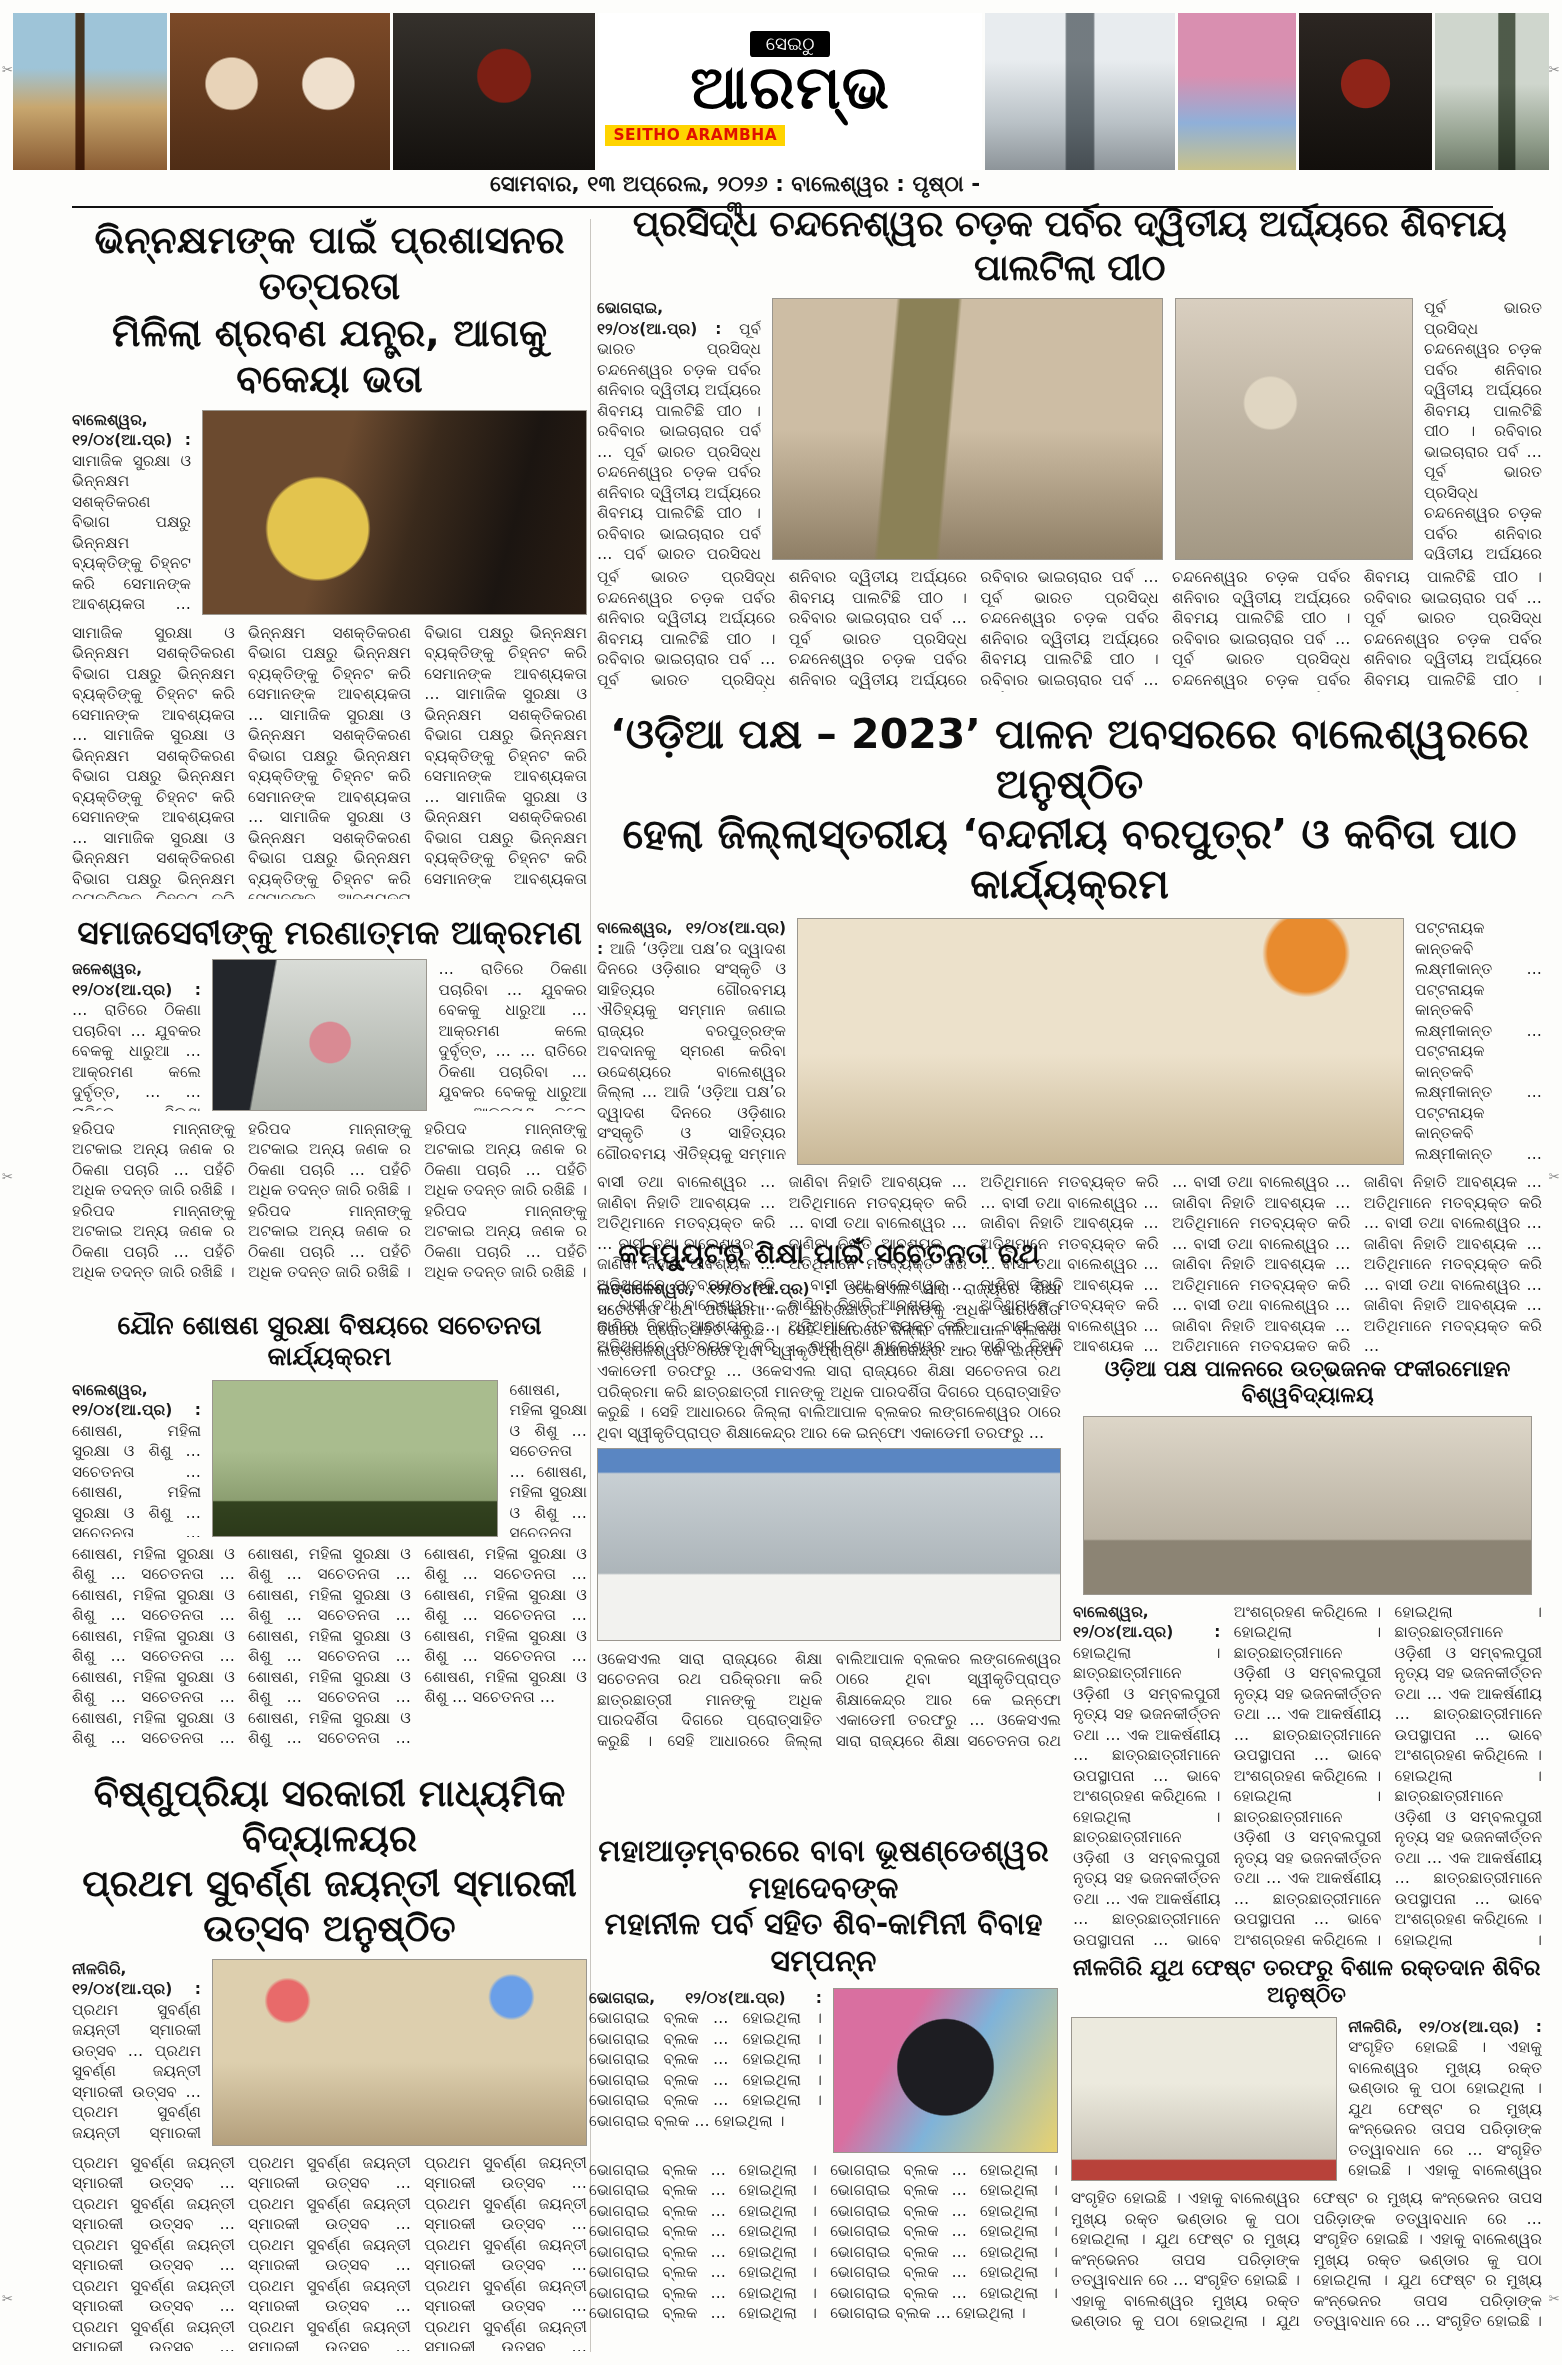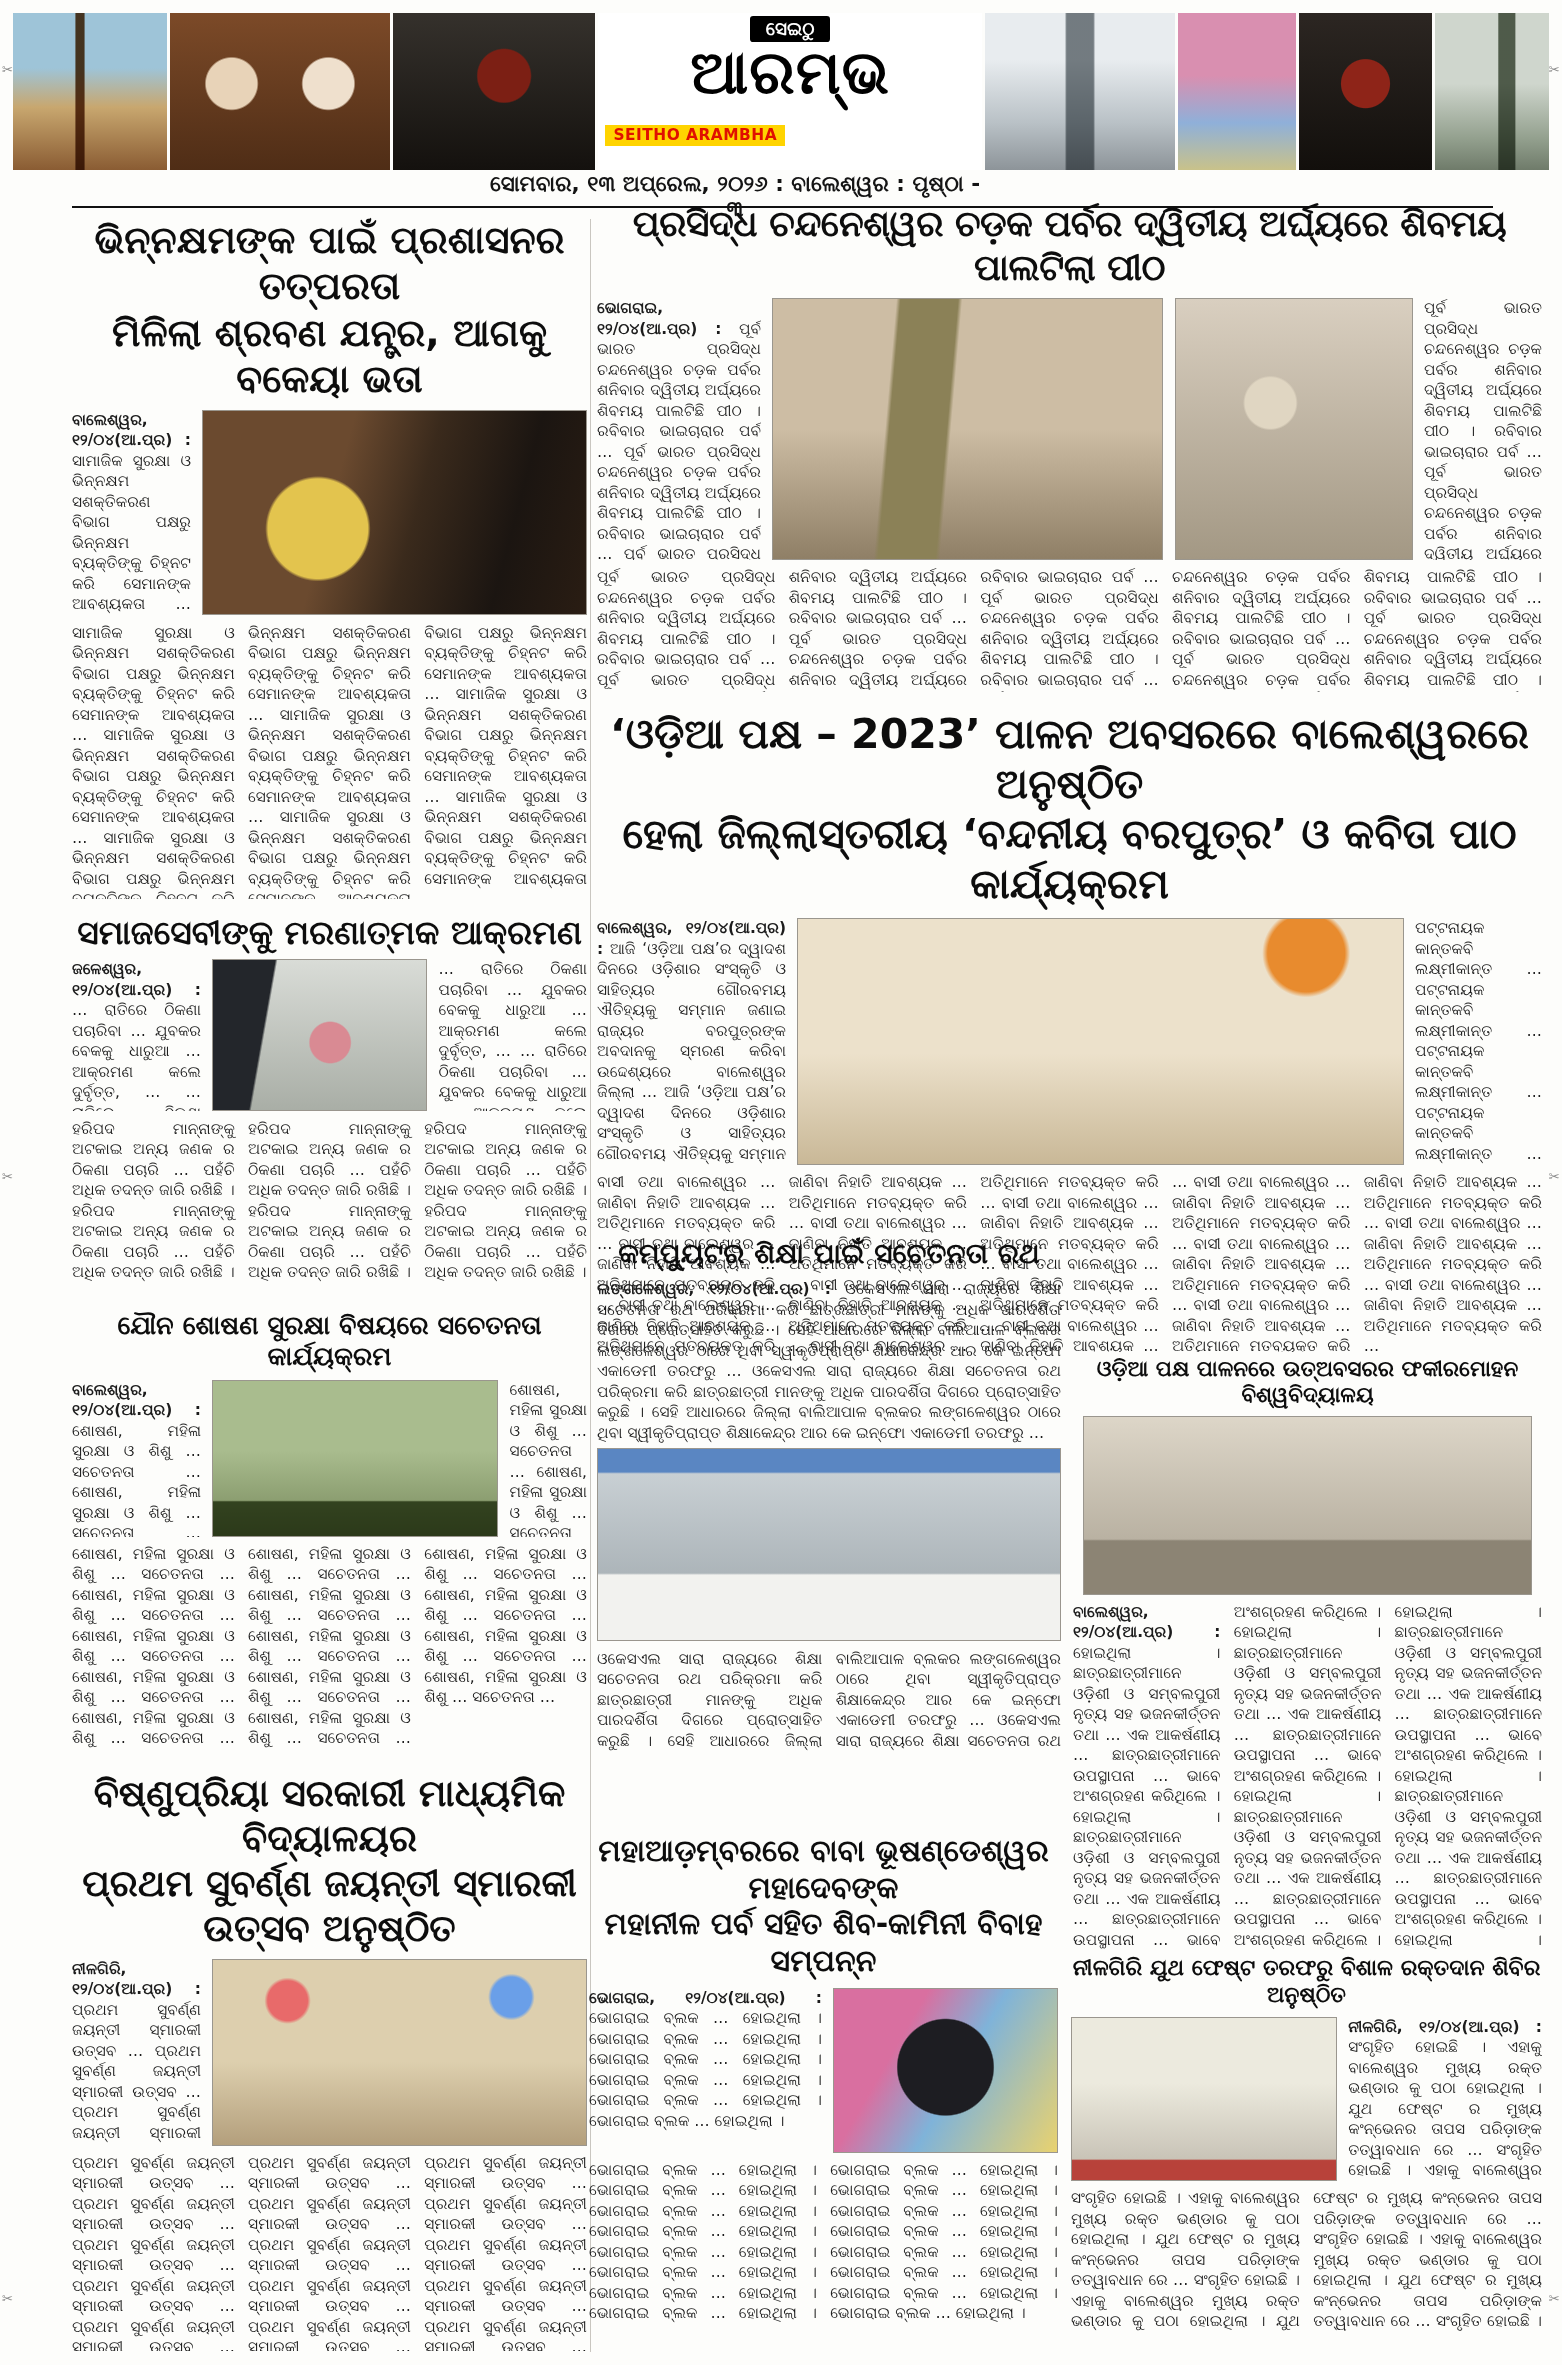--- a/index.html
+++ b/index.html
@@ -20,22 +20,22 @@
       linear-gradient(180deg,#35312c,#14110e);}
   .seg-masthead{width:384px;background:#ffffff;position:relative;text-align:center;}
   .seg-temple1{width:190px;background:linear-gradient(180deg,#e8ecef 0 30%,#b9c1c6 70%,#8d9499 100%),
       linear-gradient(90deg,transparent 0 42%,#7e8589 43% 57%,transparent 58%);background-blend-mode:multiply;}
   .seg-temple2{width:118px;background:linear-gradient(180deg,#d98fb0 0 40%,#8fb0d9 70%,#c9c28a 100%);}
   .seg-deity{width:133px;background:
       radial-gradient(circle at 50% 45%,#8e2418 0 22%,transparent 23%),
       linear-gradient(180deg,#2c2622,#120f0c);}
   .seg-temple3{flex:1;background:linear-gradient(180deg,#cfd6cd 0 45%,#93a08e 80%,#6f7b6a 100%),
       linear-gradient(90deg,transparent 0 55%,#616c5c 56% 70%,transparent 71%);background-blend-mode:multiply;}
-  .motto{display:inline-block;margin-top:3px;background:#000;color:#fff;
-         font-size:18.4px;font-weight:bold;padding:2px 15.4px;border-radius:3.1px;}
+  .motto{display:inline-block;margin-top:18px;background:#000;color:#fff;
+         font-size:18.4px;font-weight:normal;padding:2px 15.4px;border-radius:3.1px;}
   .logo{font-size:60px;font-weight:bold;line-height:1.02;letter-spacing:1px;color:#000;}
   .mast-sub{position:absolute;left:7.2px;bottom:24.6px;background:#ffd400;color:#e01000;
             font-weight:bold;font-size:15.4px;padding:1.5px 8.2px;letter-spacing:0.5px;}
   .page-dateline{position:absolute;left:479px;top:171px;width:512px;text-align:center;
                  font-size:21.5px;font-weight:bold;}
   .top-rule{position:absolute;left:72px;right:69px;top:206px;height:1.5px;background:#111;}
   .v-rule{position:absolute;left:590px;top:219px;bottom:14.3px;width:1px;background:#c9c6c0;}
   
   .art{position:absolute;overflow:hidden;}
   .hl{font-weight:bold;text-align:center;line-height:1.22;color:#0d0d0d;}
@@ -202,21 +202,21 @@
     <div class="hl h-r3">କମ୍ପ୍ୟୁଟର ଶିକ୍ଷା ପାଇଁ ସଚେତନତା ରଥ</div>
     <div class="body-txt" style="height:169px;margin-top:8.2px;">
       <span class="dl">ଲଙ୍ଗଳେଶ୍ୱର, ୧୨/୦୪(ଆ.ପ୍ର) :</span>
       <span>ଓକେସଏଲ ସାରା ରାଜ୍ୟରେ ଶିକ୍ଷା ସଚେତନତା ରଥ ପରିକ୍ରମା କରି ଛାତ୍ରଛାତ୍ରୀ ମାନଙ୍କୁ ଅଧିକ ପାରଦର୍ଶିତା ଦିଗରେ ପ୍ରୋତ୍ସାହିତ କରୁଛି । ସେହି ଆଧାରରେ ଜିଲ୍ଲା ବାଲିଆପାଳ ବ୍ଲକର ଲଙ୍ଗଳେଶ୍ୱର ଠାରେ ଥିବା ସ୍ୱୀକୃତିପ୍ରାପ୍ତ ଶିକ୍ଷାକେନ୍ଦ୍ର ଆର କେ ଇନ୍ଫୋ ଏକାଡେମୀ ତରଫରୁ … ଓକେସଏଲ ସାରା ରାଜ୍ୟରେ ଶିକ୍ଷା ସଚେତନତା ରଥ ପରିକ୍ରମା କରି ଛାତ୍ରଛାତ୍ରୀ ମାନଙ୍କୁ ଅଧିକ ପାରଦର୍ଶିତା ଦିଗରେ ପ୍ରୋତ୍ସାହିତ କରୁଛି । ସେହି ଆଧାରରେ ଜିଲ୍ଲା ବାଲିଆପାଳ ବ୍ଲକର ଲଙ୍ଗଳେଶ୍ୱର ଠାରେ ଥିବା ସ୍ୱୀକୃତିପ୍ରାପ୍ତ ଶିକ୍ଷାକେନ୍ଦ୍ର ଆର କେ ଇନ୍ଫୋ ଏକାଡେମୀ ତରଫରୁ …</span>
     </div>
     <div class="photo p-ratha" style="height:191px;"></div>
     <div class="body-txt cols2" style="height:118px;margin-top:7.2px;">ଓକେସଏଲ ସାରା ରାଜ୍ୟରେ ଶିକ୍ଷା ସଚେତନତା ରଥ ପରିକ୍ରମା କରି ଛାତ୍ରଛାତ୍ରୀ ମାନଙ୍କୁ ଅଧିକ ପାରଦର୍ଶିତା ଦିଗରେ ପ୍ରୋତ୍ସାହିତ କରୁଛି । ସେହି ଆଧାରରେ ଜିଲ୍ଲା ବାଲିଆପାଳ ବ୍ଲକର ଲଙ୍ଗଳେଶ୍ୱର ଠାରେ ଥିବା ସ୍ୱୀକୃତିପ୍ରାପ୍ତ ଶିକ୍ଷାକେନ୍ଦ୍ର ଆର କେ ଇନ୍ଫୋ ଏକାଡେମୀ ତରଫରୁ … ଓକେସଏଲ ସାରା ରାଜ୍ୟରେ ଶିକ୍ଷା ସଚେତନତା ରଥ ପରିକ୍ରମା କରି ଛାତ୍ରଛାତ୍ରୀ ମାନଙ୍କୁ ଅଧିକ ପାରଦର୍ଶିତା ଦିଗରେ ପ୍ରୋତ୍ସାହିତ କରୁଛି । ସେହି ଆଧାରରେ ଜିଲ୍ଲା ବାଲିଆପାଳ ବ୍ଲକର ଲଙ୍ଗଳେଶ୍ୱର ଠାରେ ଥିବା ସ୍ୱୀକୃତିପ୍ରାପ୍ତ ଶିକ୍ଷାକେନ୍ଦ୍ର ଆର କେ ଇନ୍ଫୋ ଏକାଡେମୀ ତରଫରୁ … ଓକେସଏଲ ସାରା ରାଜ୍ୟରେ ଶିକ୍ଷା ସଚେତନତା ରଥ ପରିକ୍ରମା କରି ଛାତ୍ରଛାତ୍ରୀ ମାନଙ୍କୁ ଅଧିକ ପାରଦର୍ଶିତା ଦିଗରେ ପ୍ରୋତ୍ସାହିତ କରୁଛି । ସେହି ଆଧାରରେ ଜିଲ୍ଲା ବାଲିଆପାଳ ବ୍ଲକର ଲଙ୍ଗଳେଶ୍ୱର ଠାରେ ଥିବା ସ୍ୱୀକୃତିପ୍ରାପ୍ତ ଶିକ୍ଷାକେନ୍ଦ୍ର ଆର କେ ଇନ୍ଫୋ ଏକାଡେମୀ ତରଫରୁ … ଓକେସଏଲ ସାରା ରାଜ୍ୟରେ ଶିକ୍ଷା ସଚେତନତା ରଥ ପରିକ୍ରମା କରି ଛାତ୍ରଛାତ୍ରୀ ମାନଙ୍କୁ ଅଧିକ ପାରଦର୍ଶିତା ଦିଗରେ ପ୍ରୋତ୍ସାହିତ କରୁଛି । ସେହି ଆଧାରରେ ଜିଲ୍ଲା ବାଲିଆପାଳ ବ୍ଲକର ଲଙ୍ଗଳେଶ୍ୱର ଠାରେ ଥିବା ସ୍ୱୀକୃତିପ୍ରାପ୍ତ ଶିକ୍ଷାକେନ୍ଦ୍ର ଆର କେ ଇନ୍ଫୋ ଏକାଡେମୀ ତରଫରୁ …</div>
   </article>
 
   <article class="art" style="left:1073px;top:1356px;width:469px;height:593px;">
-    <div class="hl h-r4">ଓଡ଼ିଆ ପକ୍ଷ ପାଳନରେ ଉତ୍ଅବସରର ଫକୀରମୋହନ ବିଶ୍ୱବିଦ୍ୟାଳୟ</div>
+    <div class="hl h-r4">ଓଡ଼ିଆ ପକ୍ଷ ପାଳନରେ ଉତ୍ଭଜନକ ଫକୀରମୋହନ ବିଶ୍ୱବିଦ୍ୟାଳୟ</div>
     <div class="photo p-fm" style="height:177px;margin:7.2px 10.2px 0;"></div>
     <div class="body-txt cols3" style="height:359px;margin-top:7.2px;">
       <span class="dl">ବାଲେଶ୍ୱର, ୧୨/୦୪(ଆ.ପ୍ର) :</span>
       <span>ହୋଇଥିଲା । ଛାତ୍ରଛାତ୍ରୀମାନେ ଓଡ଼ିଶୀ ଓ ସମ୍ବଲପୁରୀ ନୃତ୍ୟ ସହ ଭଜନକୀର୍ତ୍ତନ ତଥା … ଏକ ଆକର୍ଷଣୀୟ … ଛାତ୍ରଛାତ୍ରୀମାନେ ଉପସ୍ଥାପନା … ଭାବେ ଅଂଶଗ୍ରହଣ କରିଥିଲେ । ହୋଇଥିଲା । ଛାତ୍ରଛାତ୍ରୀମାନେ ଓଡ଼ିଶୀ ଓ ସମ୍ବଲପୁରୀ ନୃତ୍ୟ ସହ ଭଜନକୀର୍ତ୍ତନ ତଥା … ଏକ ଆକର୍ଷଣୀୟ … ଛାତ୍ରଛାତ୍ରୀମାନେ ଉପସ୍ଥାପନା … ଭାବେ ଅଂଶଗ୍ରହଣ କରିଥିଲେ । ହୋଇଥିଲା । ଛାତ୍ରଛାତ୍ରୀମାନେ ଓଡ଼ିଶୀ ଓ ସମ୍ବଲପୁରୀ ନୃତ୍ୟ ସହ ଭଜନକୀର୍ତ୍ତନ ତଥା … ଏକ ଆକର୍ଷଣୀୟ … ଛାତ୍ରଛାତ୍ରୀମାନେ ଉପସ୍ଥାପନା … ଭାବେ ଅଂଶଗ୍ରହଣ କରିଥିଲେ । ହୋଇଥିଲା । ଛାତ୍ରଛାତ୍ରୀମାନେ ଓଡ଼ିଶୀ ଓ ସମ୍ବଲପୁରୀ ନୃତ୍ୟ ସହ ଭଜନକୀର୍ତ୍ତନ ତଥା … ଏକ ଆକର୍ଷଣୀୟ … ଛାତ୍ରଛାତ୍ରୀମାନେ ଉପସ୍ଥାପନା … ଭାବେ ଅଂଶଗ୍ରହଣ କରିଥିଲେ । ହୋଇଥିଲା । ଛାତ୍ରଛାତ୍ରୀମାନେ ଓଡ଼ିଶୀ ଓ ସମ୍ବଲପୁରୀ ନୃତ୍ୟ ସହ ଭଜନକୀର୍ତ୍ତନ ତଥା … ଏକ ଆକର୍ଷଣୀୟ … ଛାତ୍ରଛାତ୍ରୀମାନେ ଉପସ୍ଥାପନା … ଭାବେ ଅଂଶଗ୍ରହଣ କରିଥିଲେ । ହୋଇଥିଲା । ଛାତ୍ରଛାତ୍ରୀମାନେ ଓଡ଼ିଶୀ ଓ ସମ୍ବଲପୁରୀ ନୃତ୍ୟ ସହ ଭଜନକୀର୍ତ୍ତନ ତଥା … ଏକ ଆକର୍ଷଣୀୟ … ଛାତ୍ରଛାତ୍ରୀମାନେ ଉପସ୍ଥାପନା … ଭାବେ ଅଂଶଗ୍ରହଣ କରିଥିଲେ । ହୋଇଥିଲା । ଛାତ୍ରଛାତ୍ରୀମାନେ ଓଡ଼ିଶୀ ଓ ସମ୍ବଲପୁରୀ ନୃତ୍ୟ ସହ ଭଜନକୀର୍ତ୍ତନ ତଥା … ଏକ ଆକର୍ଷଣୀୟ … ଛାତ୍ରଛାତ୍ରୀମାନେ ଉପସ୍ଥାପନା … ଭାବେ ଅଂଶଗ୍ରହଣ କରିଥିଲେ । ହୋଇଥିଲା । ଛାତ୍ରଛାତ୍ରୀମାନେ ଓଡ଼ିଶୀ ଓ ସମ୍ବଲପୁରୀ ନୃତ୍ୟ ସହ ଭଜନକୀର୍ତ୍ତନ ତଥା … ଏକ ଆକର୍ଷଣୀୟ … ଛାତ୍ରଛାତ୍ରୀମାନେ ଉପସ୍ଥାପନା … ଭାବେ ଅଂଶଗ୍ରହଣ କରିଥିଲେ ।</span>
     </div>
   </article>
 
   <article class="art" style="left:589px;top:1833px;width:469px;height:518px;">
     <div class="hl h-r5">
       <div>ମହାଆଡ଼ମ୍ବରରେ ବାବା ଭୂଷଣ୍ଡେଶ୍ୱର ମହାଦେବଙ୍କ</div>

